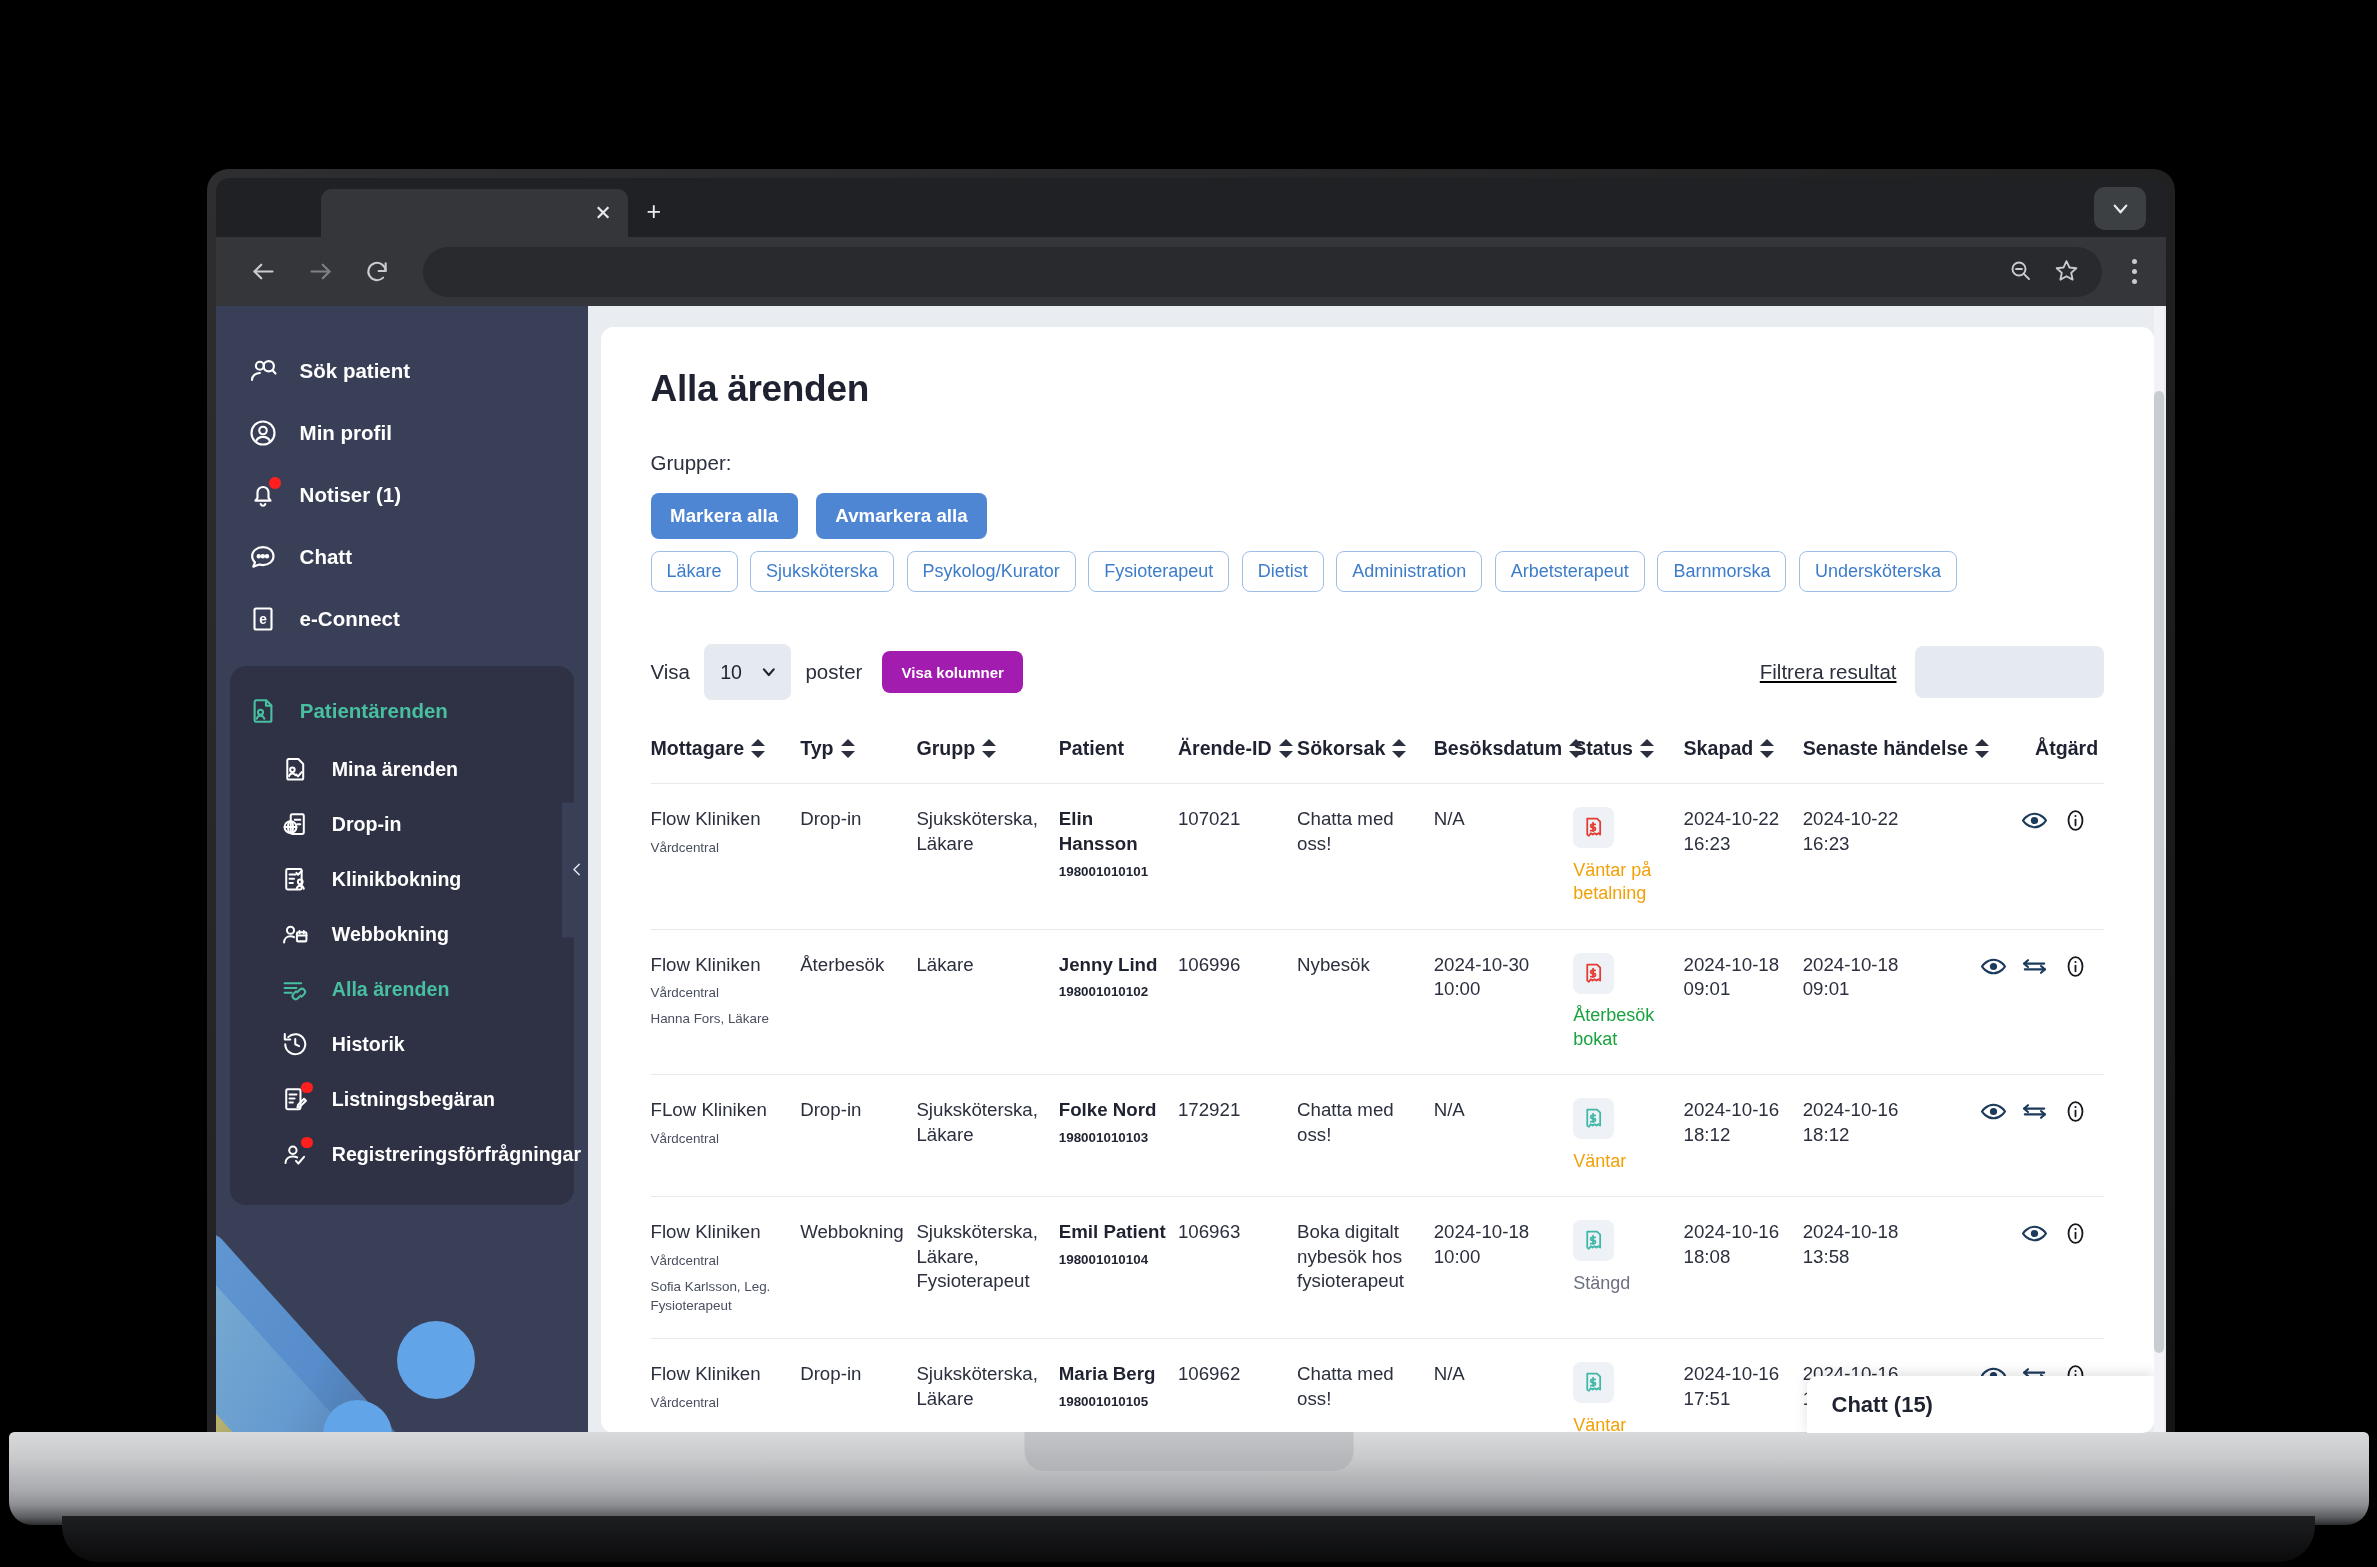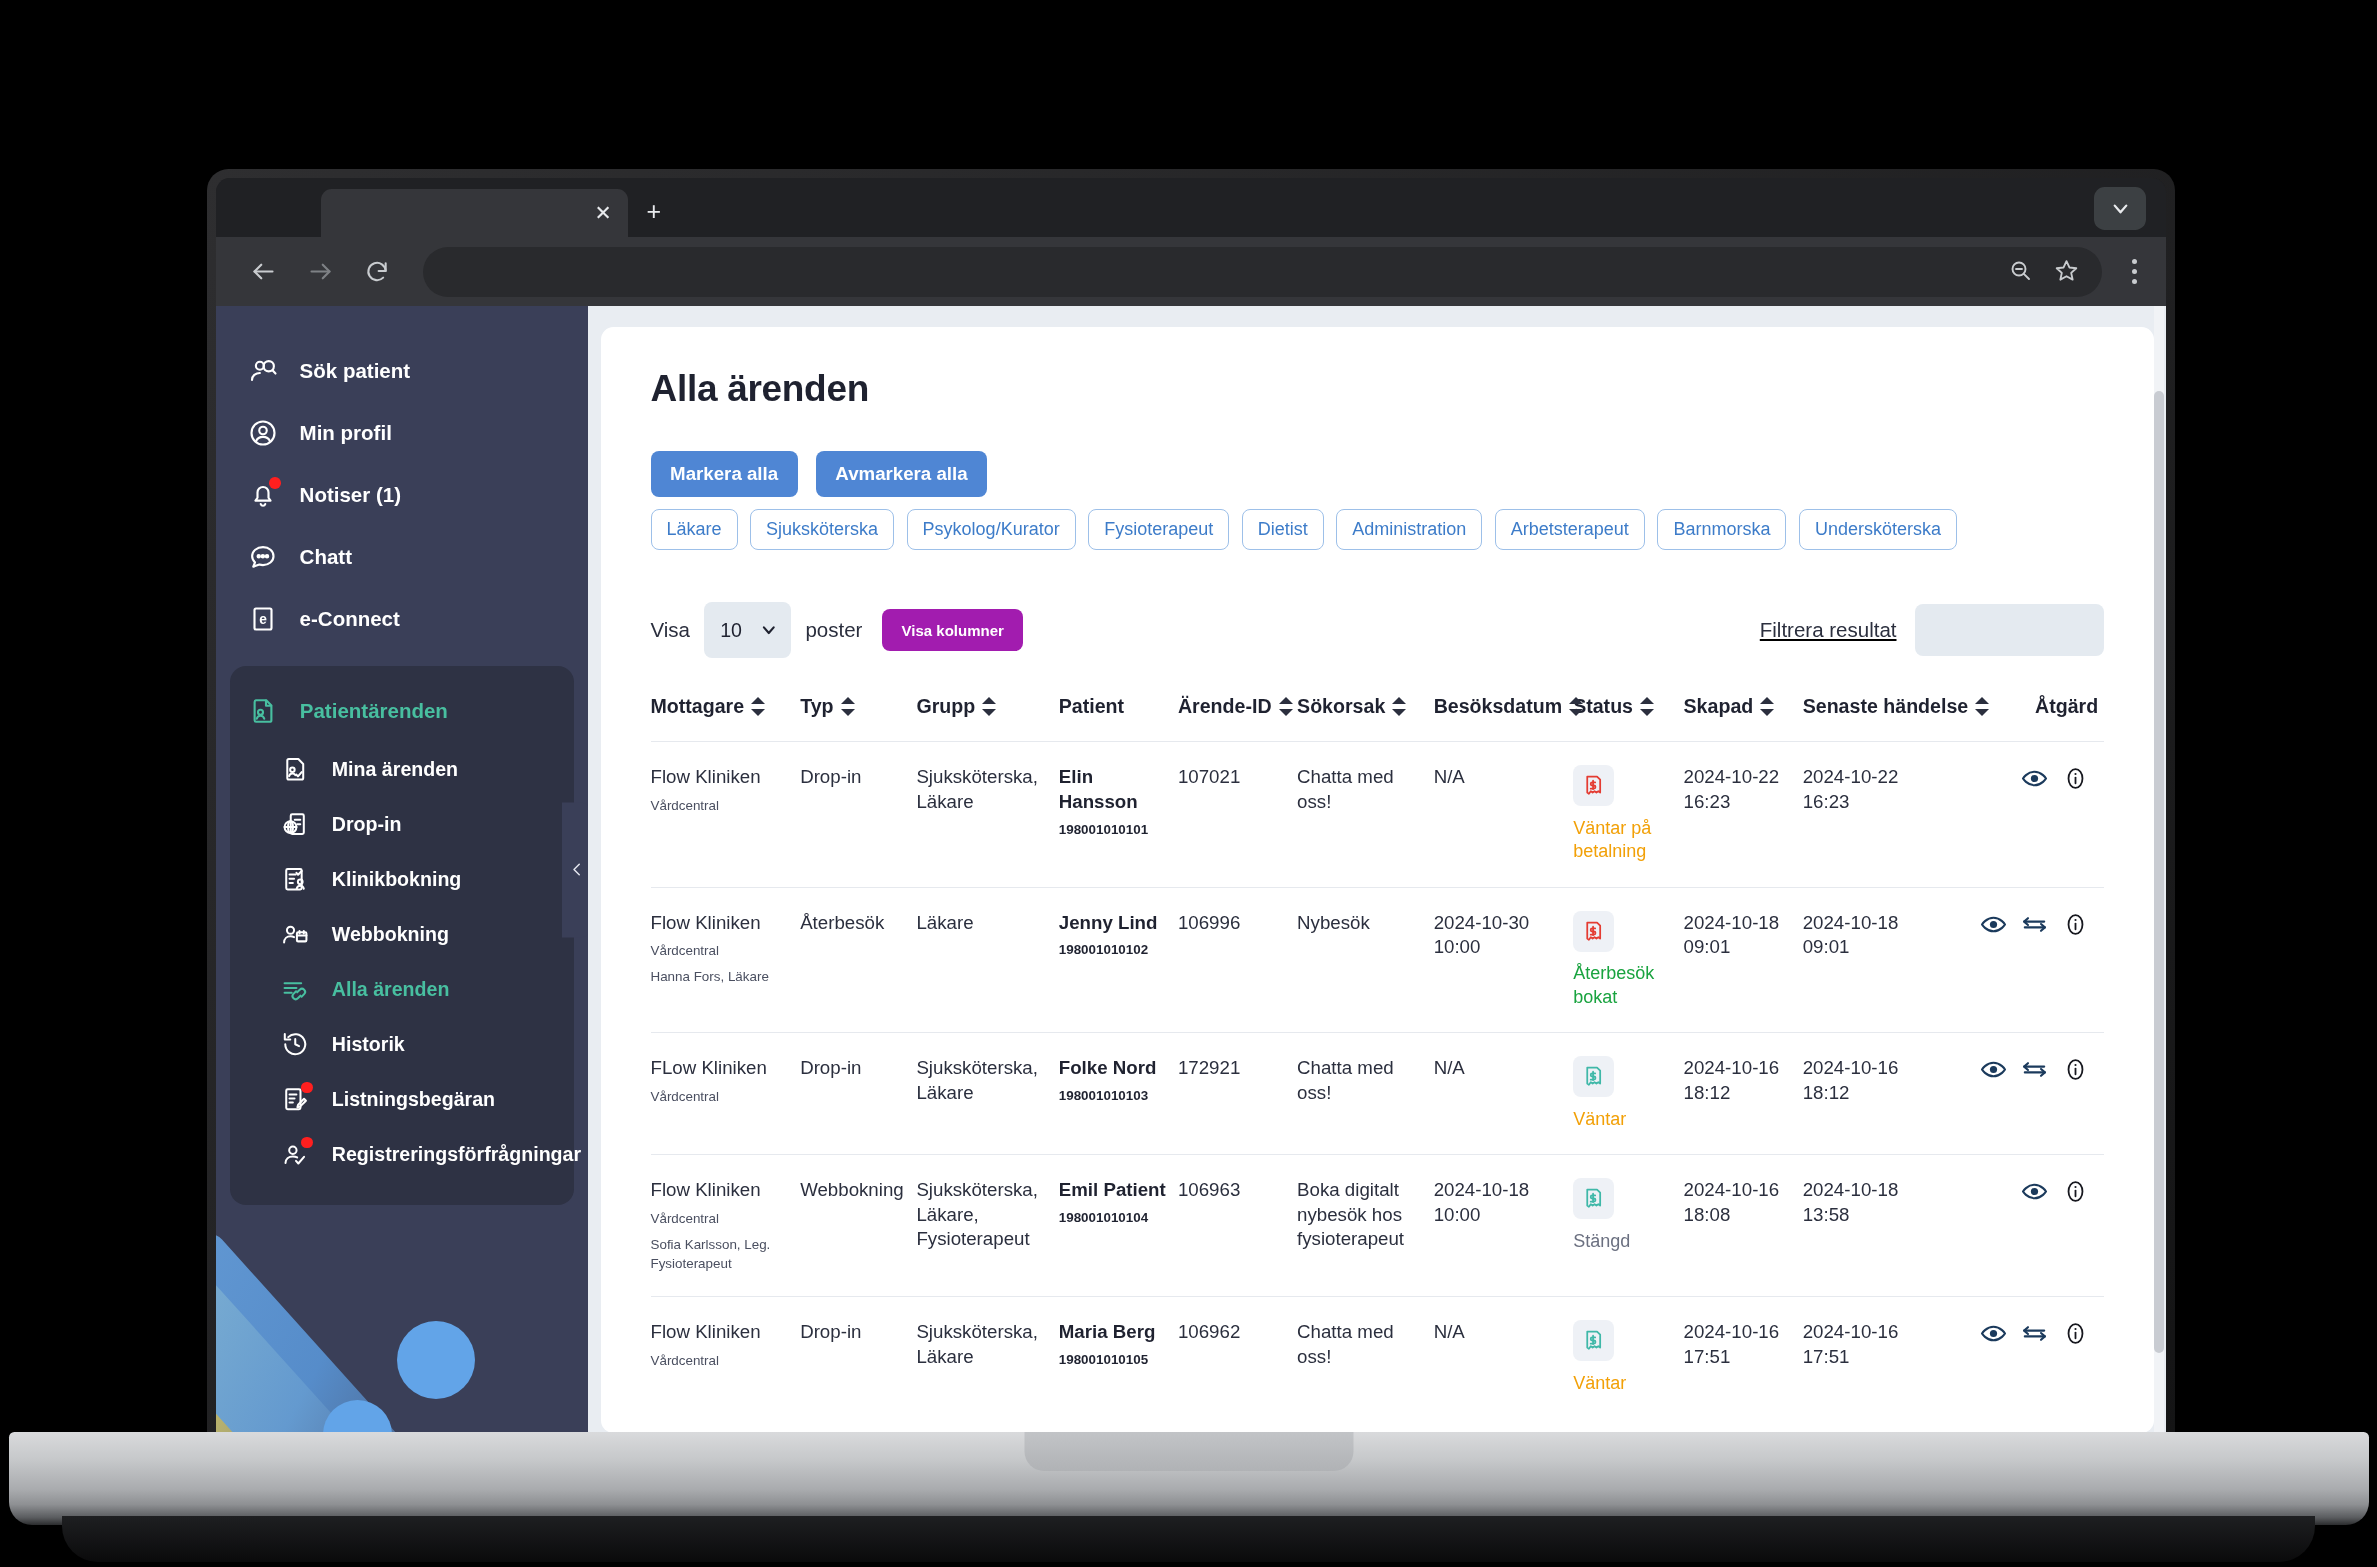--- a/index.html
+++ b/index.html
@@ -569,20 +569,21 @@
           </div>
         </nav>
 
         <main class="main-wrap">
           <div class="vtrack"></div>
           <div class="vscroll"></div>
 
           <section class="card">
             <h1 class="page-title">Alla ärenden</h1>
 
+            <div class="grupper-label">Grupper:</div>
 
             <div class="btn-row">
               <button class="btn-primary">Markera alla</button>
               <button class="btn-primary">Avmarkera alla</button>
             </div>
 
             <div class="chip-row">
               <span class="chip">Läkare</span>
               <span class="chip">Sjuksköterska</span>
               <span class="chip">Psykolog/Kurator</span>
@@ -888,20 +889,23 @@
                           <ellipse cx="12" cy="12" rx="6.2" ry="8.4"></ellipse>
                           <circle cx="12" cy="8" r=".95" fill="#17181f" stroke="none"></circle>
                           <line x1="12" y1="11.2" x2="12" y2="16.2"></line>
                         </svg>
                       </div>
                     </td>
                   </tr>
                 </tbody>
             </table>
 
+            <div class="chat-widget">
+              <span>Chatt (15)</span>
+            </div>
           </section>
         </main>
 
       </div>
     </div>
   </div>
 
   <div class="laptop-base">
     <div class="laptop-notch"></div>
   </div>

